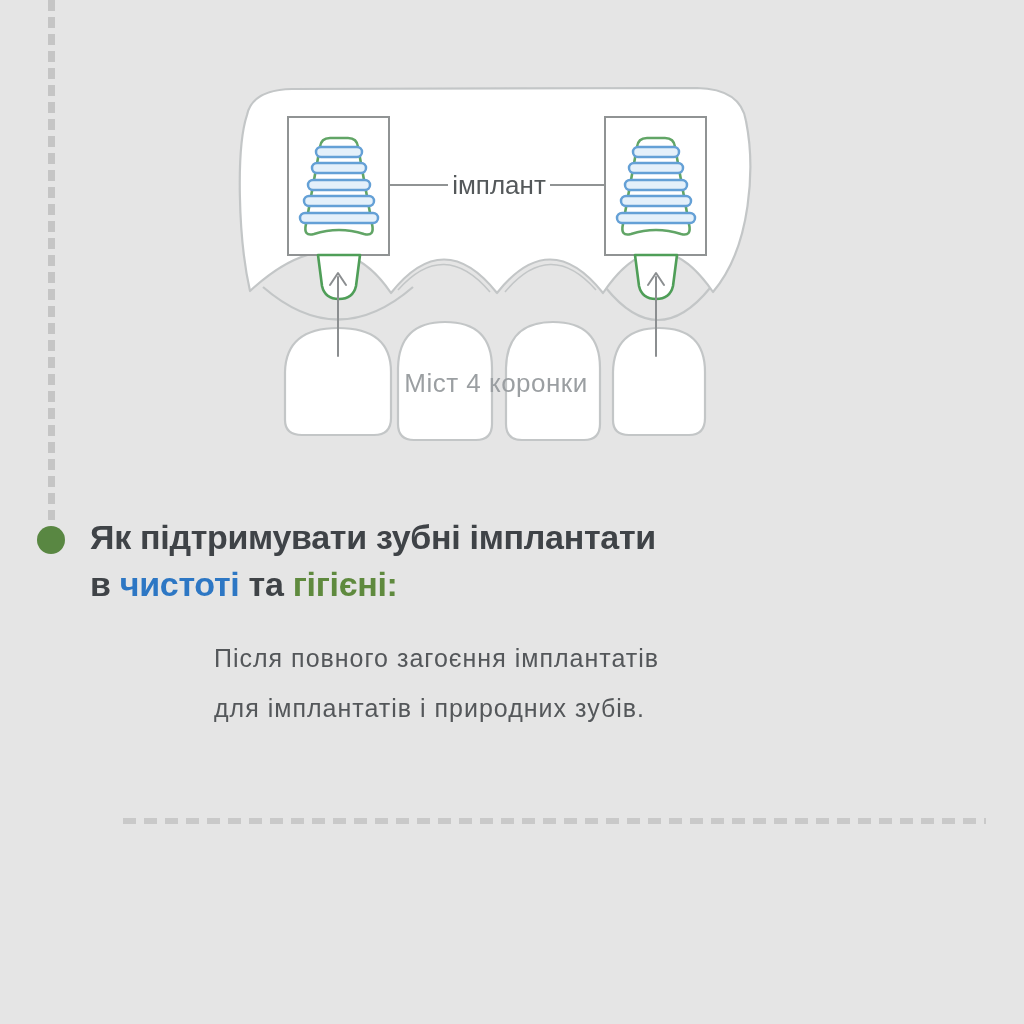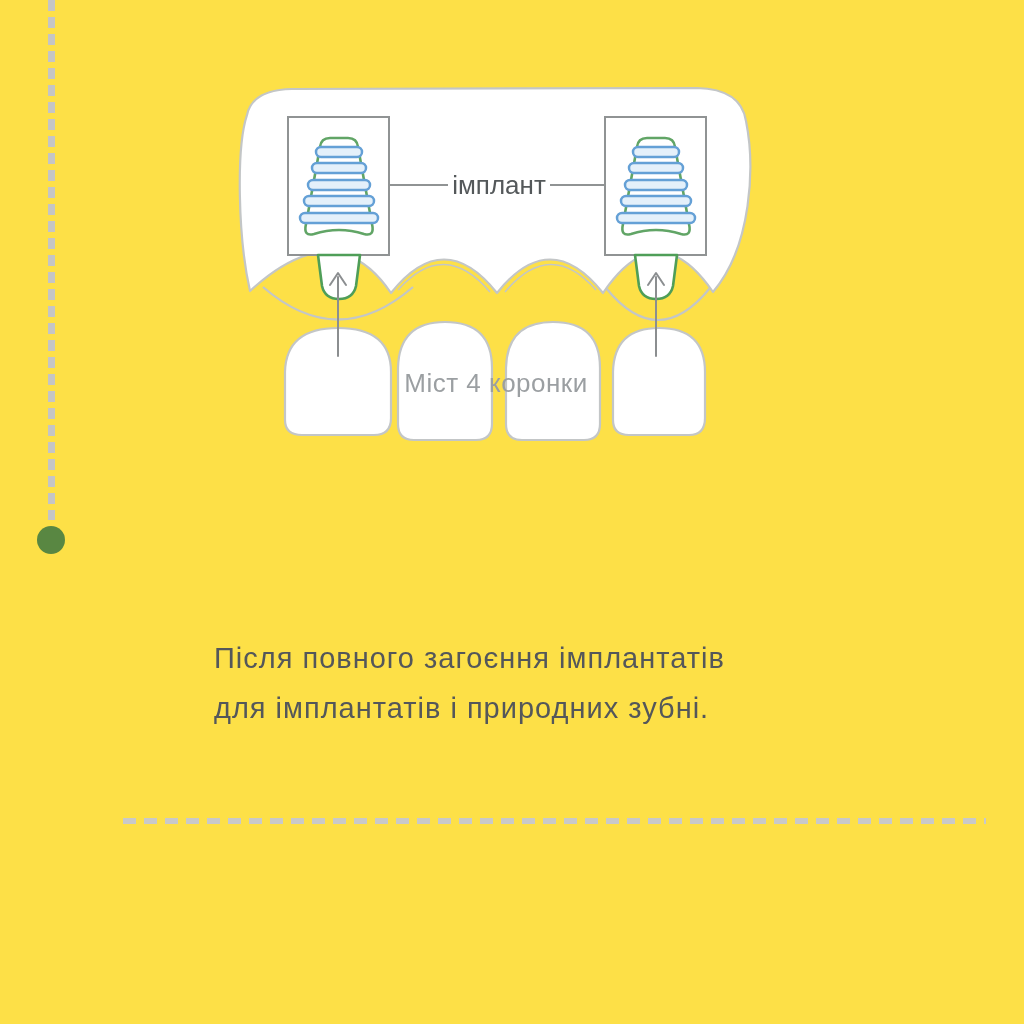--- a/index.html
+++ b/index.html
@@ -1,17 +1,17 @@
 <!DOCTYPE html>
 <html><head>
 <meta charset="utf-8">
 <style>
   html,body { margin:0; padding:0; background:#ffffff; }
   .canvas {
-    position:relative; width:1024px; height:1024px; background:#fde047;
+    position:relative; width:1024px; height:1024px; background:#e5e5e5;
     overflow:hidden; font-family:"Liberation Sans", sans-serif;
   }
   
   .vdash {
     position:absolute; left:48px; top:0; width:7px; height:520px;
     background:repeating-linear-gradient(180deg,#c5c5c5 0 11px,transparent 11px 17px);
   }
   .dot {
     position:absolute; left:37px; top:526px; width:28px; height:28px;
     border-radius:50%; background:#598742;
@@ -21,21 +21,21 @@
   .heading {
     position:absolute; left:90px; top:514px;
     font-size:34px; font-weight:bold; letter-spacing:-0.3px;
     line-height:47px; color:#3f4347; white-space:nowrap;
   }
   .h-blue  { color:#2d77c4; }
   .h-green { color:#5f8a3e; }
 
   .para {
     position:absolute; left:214px; top:633px;
-    font-size:29px; line-height:50px; letter-spacing:1px;
+    font-size:25px; line-height:50px; letter-spacing:1px;
     color:#54575a; white-space:nowrap;
   }
 
   .hr-dash {
     position:absolute; left:123px; top:818px; width:863px; height:6px;
     background:repeating-linear-gradient(90deg,#c9c9c9 0 13px,transparent 13px 21px);
   }
 
   svg text { font-family:"Liberation Sans", sans-serif; }
   .lbl-implant { font-size:26px; fill:#54585a; }
@@ -104,21 +104,25 @@
       <path d="M 648 285 L 656 273 L 664 285"></path>
     </g>
 
     <line x1="390" y1="185" x2="448" y2="185" stroke="#909394" stroke-width="2"></line>
     <line x1="550" y1="185" x2="604" y2="185" stroke="#909394" stroke-width="2"></line>
     <text class="lbl-implant" x="499" y="194" text-anchor="middle">імплант</text>
 
     <text class="lbl-bridge" x="496" y="392" text-anchor="middle">Міст 4 коронки</text>
   </svg>
 
+  <div class="heading">
+    <div>Як підтримувати зубні імплантати</div>
+    <div><span>в</span> <span class="h-blue">чистоті</span> <span>та</span> <span class="h-green">гігієні:</span></div>
+  </div>
 
   <div class="para">
     <div>Після повного загоєння імплантатів</div>
-    <div>для імплантатів і природних зубні.</div>
+    <div>для імплантатів і природних зубів.</div>
   </div>
 
   <div class="hr-dash"></div>
 
 </div>
 
 </body></html>

